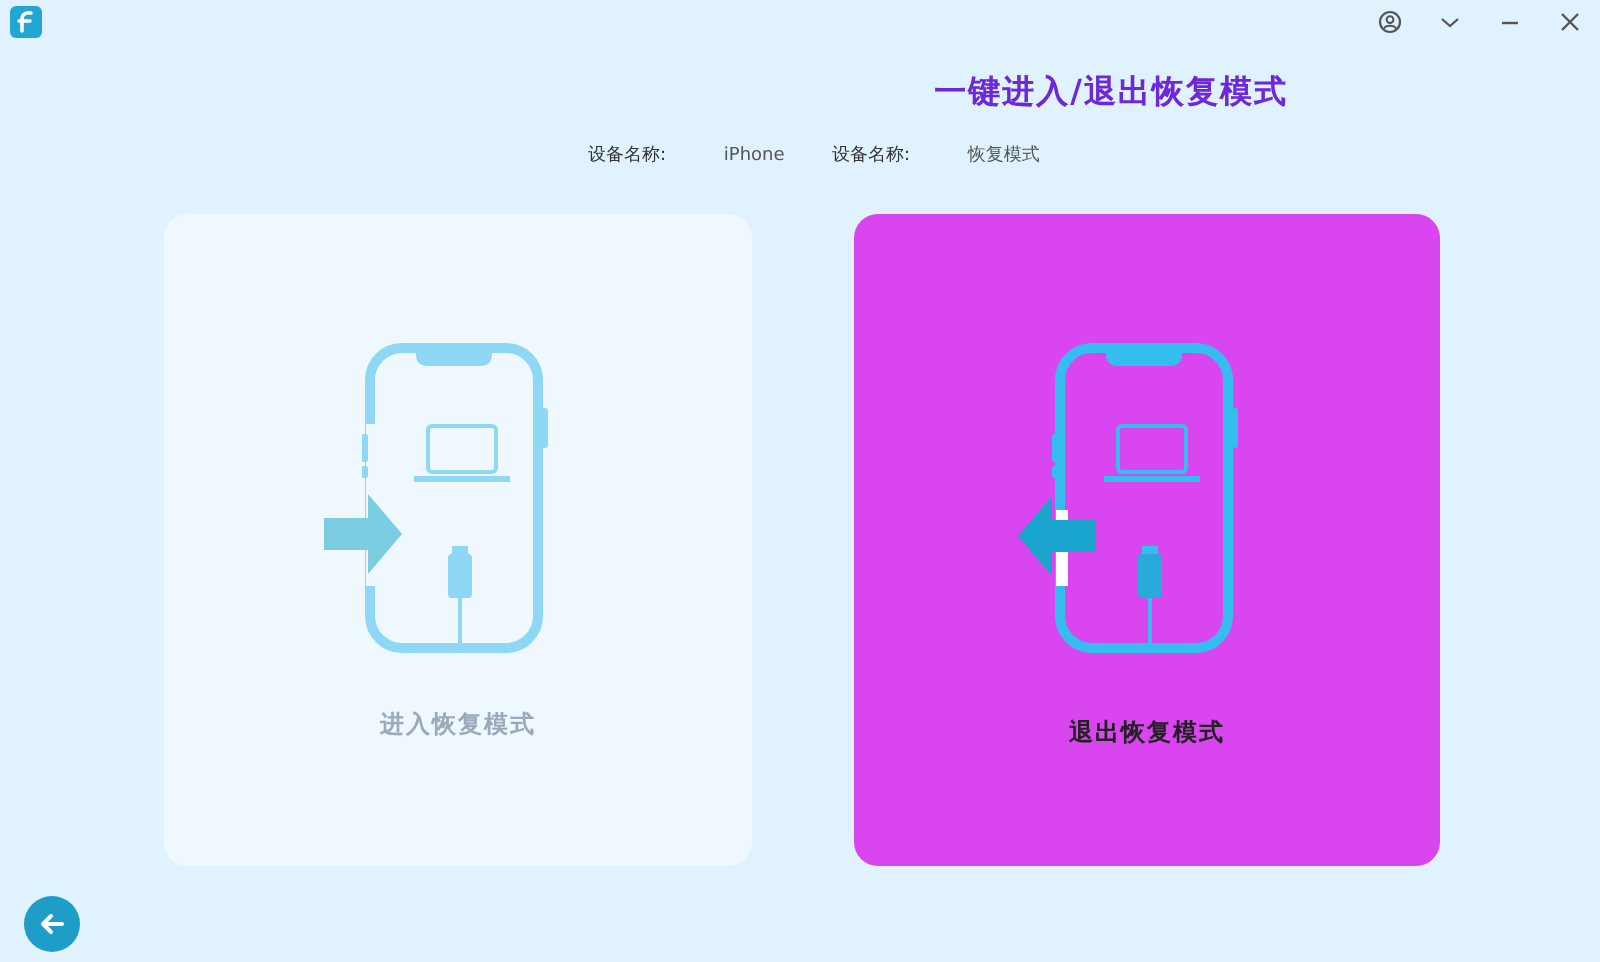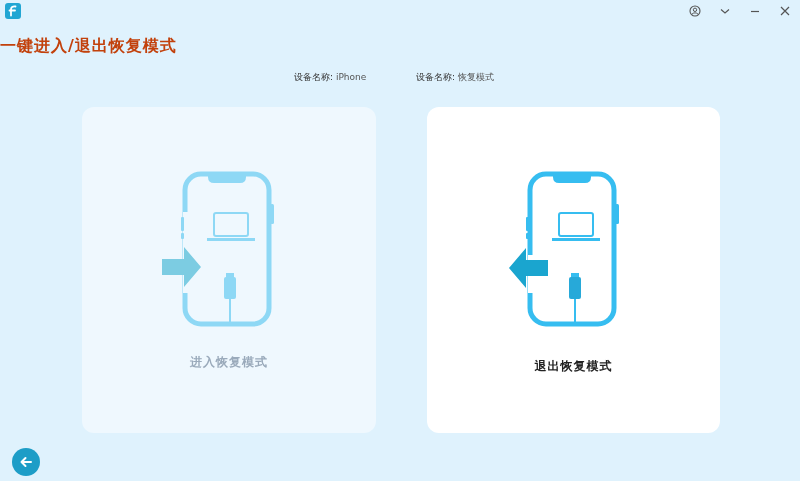--- a/index.html
+++ b/index.html
@@ -20,34 +20,34 @@
   }
   .logo svg { display: block; }
   .app-title {
     position: absolute; left: 27px; top: 4px; font-size: 12px; color: #333;
     font-family: "DejaVu Sans", sans-serif; letter-spacing: -0.2px;
   }
   .win-ctrls { position: absolute; right: 0; top: 0; height: 22px; display: flex; }
   .win-btn { width: 30px; height: 22px; display: flex; align-items: center; justify-content: center; cursor: pointer; }
   .win-btn svg { display: block; }
   .page-title {
-    position: absolute; left: 0; width: 644px; top: 36px; text-align: left;
-    font-size: 16px; font-weight: bold; color: #c2410c; letter-spacing: 1px;
+    position: absolute; left: 0; width: 644px; top: 36px; text-align: right;
+    font-size: 16px; font-weight: bold; color: #6d28d9; letter-spacing: 1px;
   }
   .device-info {
     position: absolute; top: 71px; left: 0; width: 800px; font-size: 9px; color: #333;
   }
   .info-item { position: absolute; white-space: nowrap; }
   .info-label { font-weight: normal; }
-  .info-value { color: #555; }
+  .info-value { color: #555; margin-left: 26px; }
   .card {
     position: absolute; top: 107px; height: 326px; border-radius: 12px; cursor: pointer; padding-left: 24px;
   }
   .card.enter { left: 82px; width: 294px; background: #eff8fe; }
-  .card.exit { left: 427px; width: 293px; background: #ffffff; }
+  .card.exit { left: 427px; width: 293px; background: #d946ef; }
   .card .illus { position: absolute; left: 68px; top: 60px; width: 140px; height: 170px; }
   .card .label {
     position: absolute; left: 0; width: 100%; font-size: 12px; text-align: center;
   }
   .card.enter .label { top: 247px; color: #9aaabb; font-weight: bold; letter-spacing: 1px; }
   .card.exit .label { top: 251px; color: #222; font-weight: bold; letter-spacing: 1px; }
   .back-btn {
     position: absolute; left: 12px; top: 448px; width: 28px; height: 28px; border-radius: 50%;
     background: #1d9dc7; display: flex; align-items: center; justify-content: center; cursor: pointer;
   }

